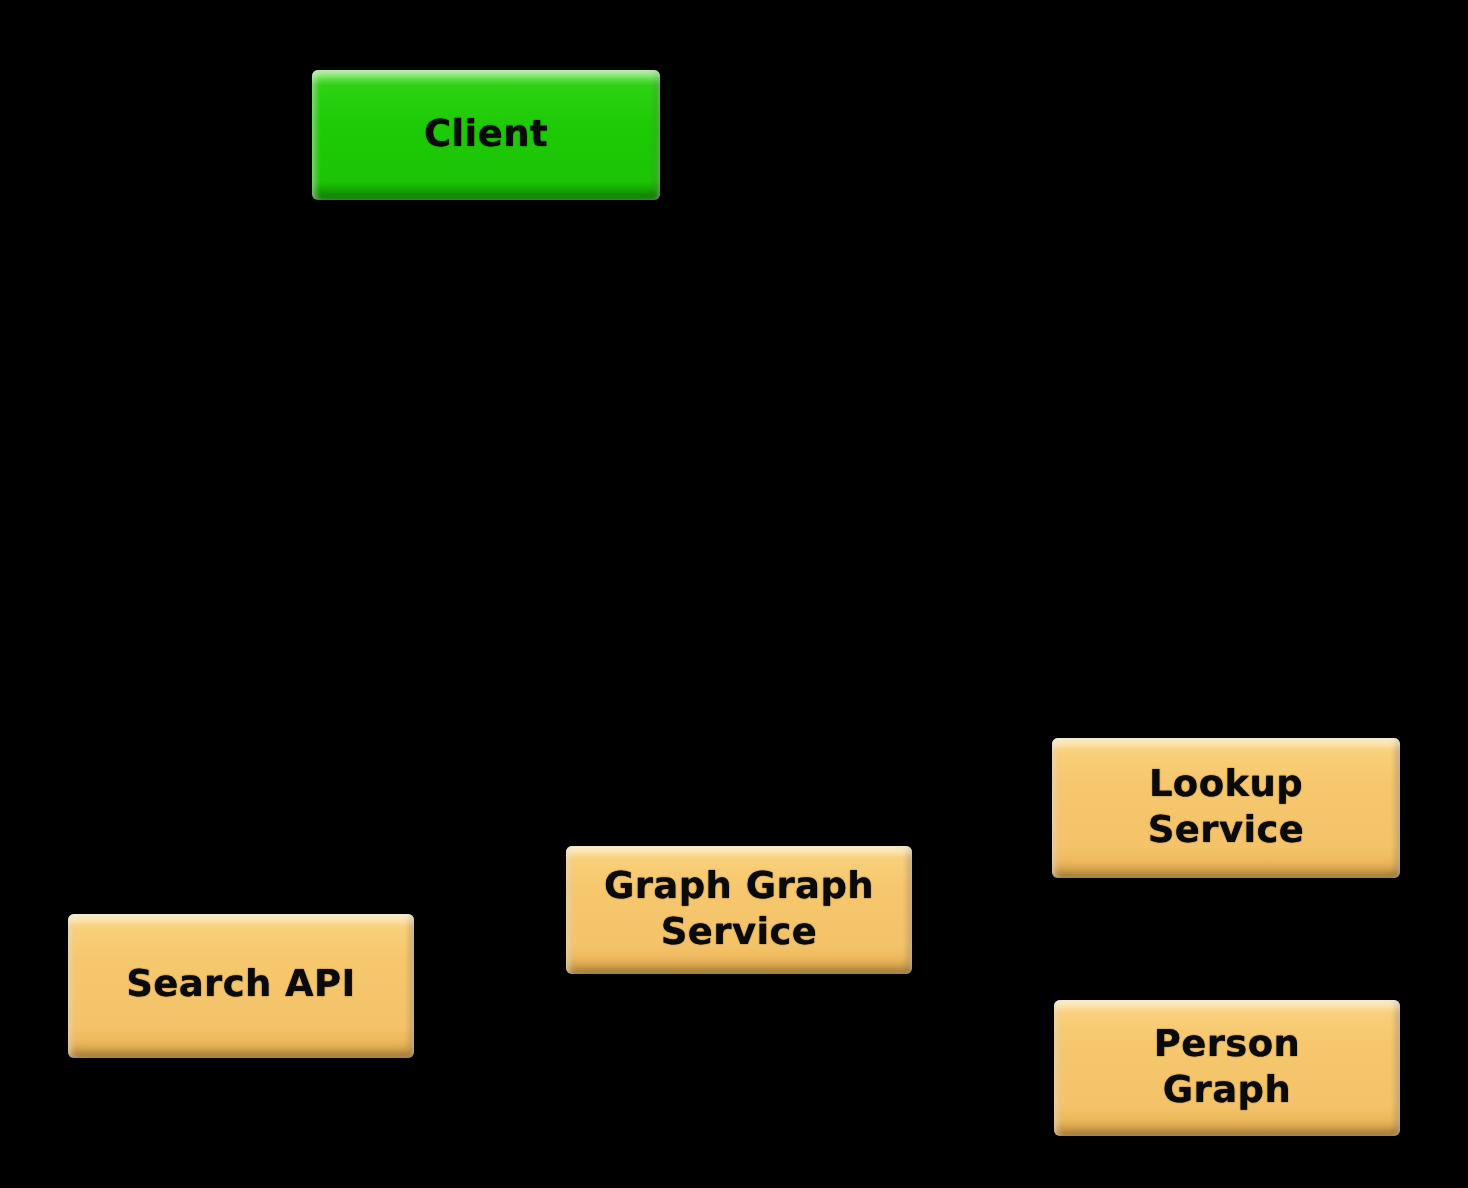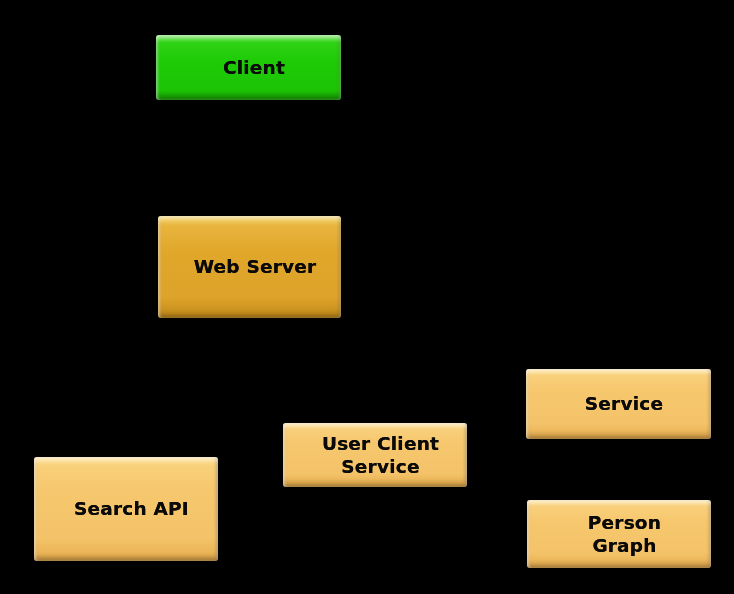--- a/index.html
+++ b/index.html
@@ -28,69 +28,66 @@
     line-height: 1.25;
     color: #0a0a0a;
     letter-spacing: 0.2px;
     box-shadow:
       inset 0 3px 4px rgba(255,255,255,0.55),
       inset 2px 0 3px rgba(255,255,255,0.25),
       inset -2px 0 3px rgba(0,0,0,0.18),
       inset 0 -4px 5px rgba(0,0,0,0.22),
       0 5px 7px rgba(0,0,0,0.65);
     cursor: default;
-    padding-left: 11px;
   }
   .node .line {
     display: block;
     text-shadow: 0 0 0.6px rgba(0,0,0,0.9);
   }
   .node--green {
     background: linear-gradient(180deg,
       #6fe455 0%, #2ed214 12%, #1ecb06 40%, #1cc405 85%, #149d02 100%);
   }
   .node--gold {
     background: linear-gradient(180deg,
       #f4d469 0%, #e8b53d 10%, #e0a72b 35%, #dda32a 80%, #c78e1c 96%, #b37d12 100%);
   }
   .node--tan {
     background: linear-gradient(180deg,
       #ffe39b 0%, #f9d07b 9%, #f6c76d 32%, #f4c369 78%, #e9b254 94%, #d49b3f 100%);
   }
   
   #node-client        { left: 156px; top: 35px;  width: 174px; height: 65px;  }
   #node-web-server    { left: 158px; top: 216px; width: 172px; height: 102px; }
-  #node-search-api    { left: 34px;  top: 457px; width: 173px; height: 104px; }
+  #node-search-api    { left: 34px;  top: 457px; width: 173px; height: 72px; }
   #node-user-graph    { left: 283px; top: 423px; width: 173px; height: 64px;  }
   #node-lookup        { left: 526px; top: 369px; width: 174px; height: 70px;  }
   #node-person-server { left: 527px; top: 500px; width: 173px; height: 68px;  }
 </style>
 </head>
 <body>
 
 <div class="canvas">
 
   <div class="node node--green" id="node-client">
     <span class="line">Client</span>
   </div>
 
-  <div class="node node--gold" id="node-web-server">
-    <span class="line">Web Server</span>
-  </div>
 
   <div class="node node--tan" id="node-search-api">
     <span class="line">Search API</span>
   </div>
 
   <div class="node node--tan" id="node-user-graph">
-    <span class="line">User Client</span>
+    <span class="line">Graph Graph</span>
     <span class="line">Service</span>
   </div>
 
   <div class="node node--tan" id="node-lookup">
+    <span class="line">Lookup</span>
     <span class="line">Service</span>
   </div>
 
   <div class="node node--tan" id="node-person-server">
     <span class="line">Person</span>
     <span class="line">Graph</span>
   </div>
 
 </div>
 

